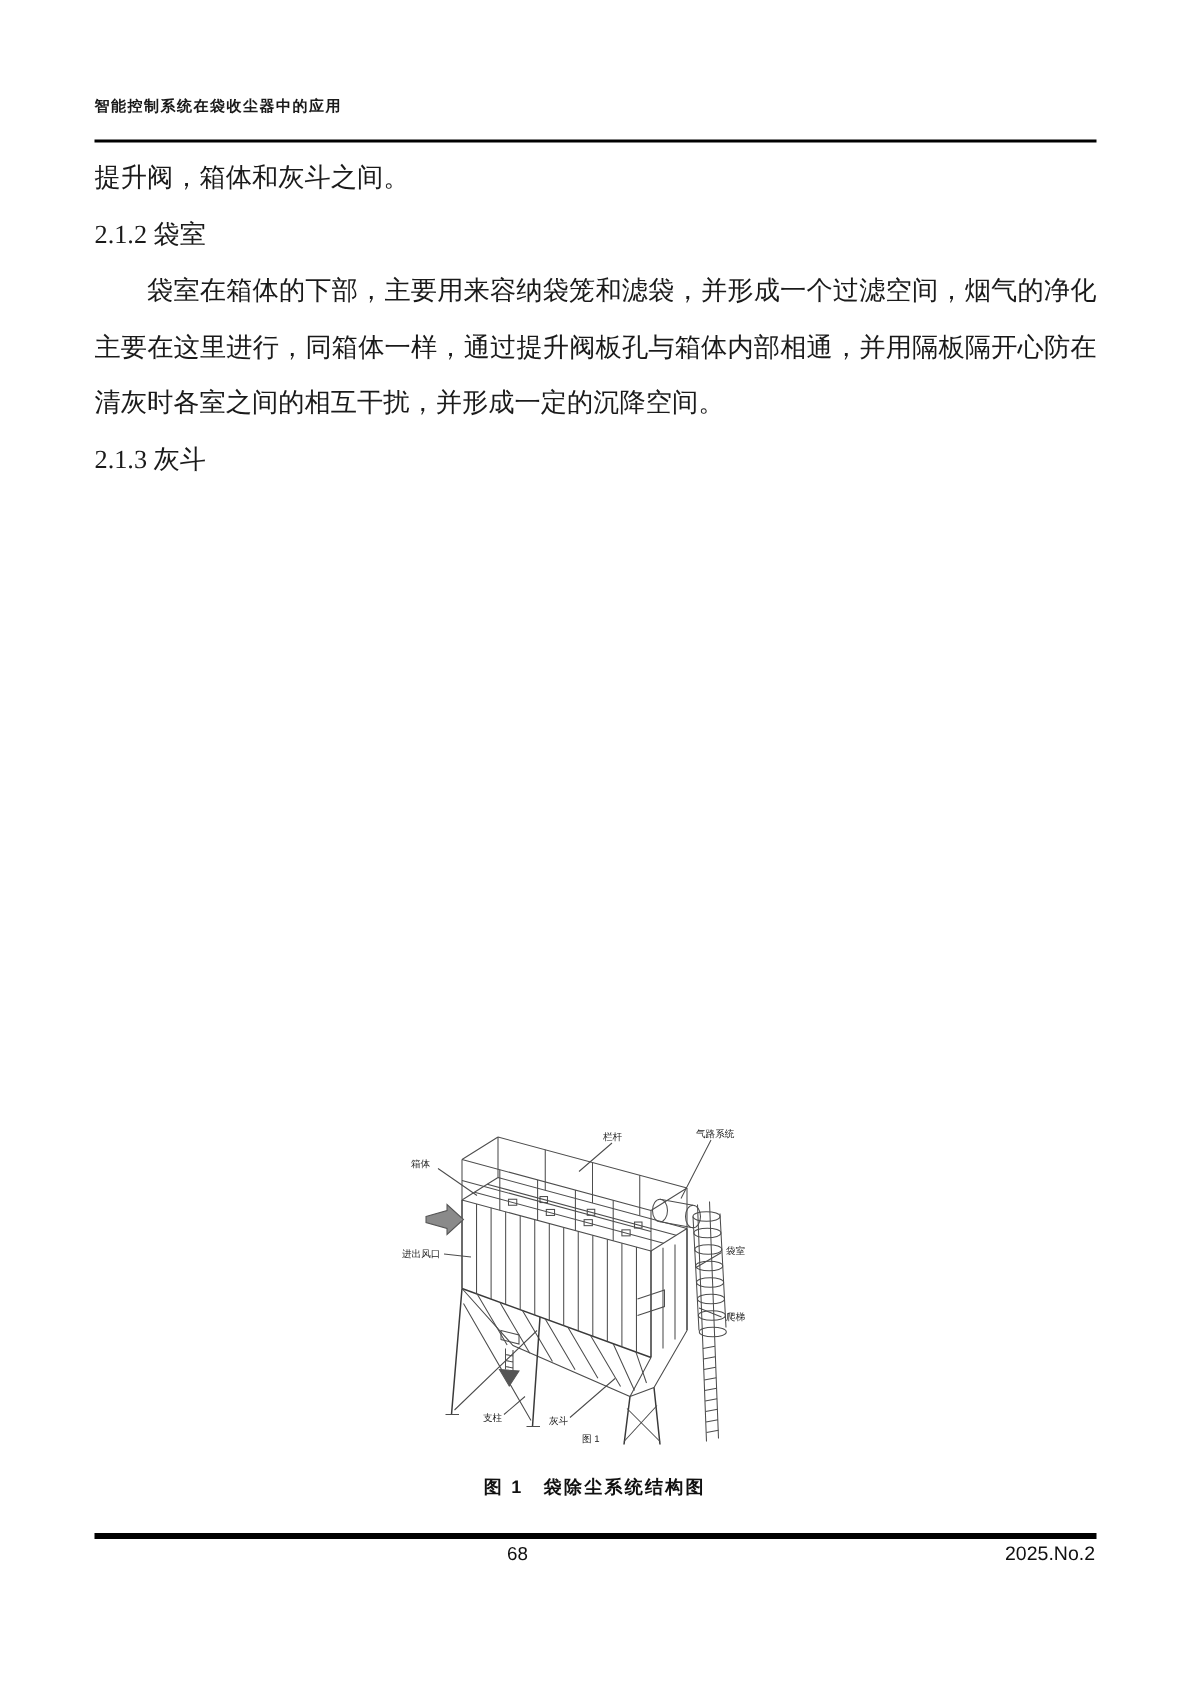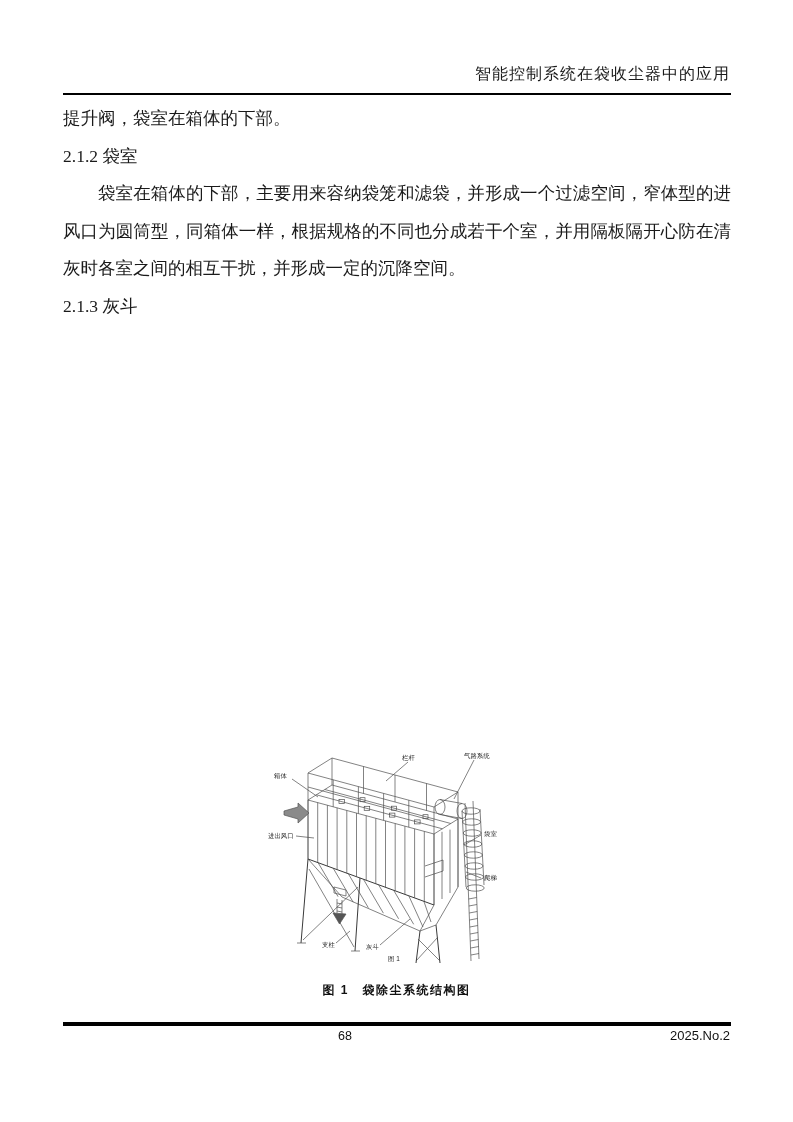--- a/index.html
+++ b/index.html
@@ -3,22 +3,22 @@
 <meta charset="utf-8">
 <style>
   html,body { margin:0; padding:0; background:#ffffff; }
   .page {
     position:relative; width:793px; height:1122px; background:#ffffff;
     font-family:"Liberation Serif","DejaVu Serif",serif; color:#1a1a1a;
     overflow:hidden;
   }
   .running-head {
     position:absolute; top:64px; left:63px; right:63px;
-    text-align:right; font-family:"Liberation Sans","DejaVu Sans",sans-serif;
-    font-weight:normal; font-size:16px; letter-spacing:1px;
+    text-align:left; font-family:"Liberation Sans","DejaVu Sans",sans-serif;
+    font-weight:bold; font-size:10px; letter-spacing:1px;
   }
   .head-rule {
     position:absolute; top:93px; left:63px; right:62px;
     height:0; border-top:2.5px solid #000;
   }
   .content {
     position:absolute; top:100px; left:63px; right:62px;
     font-size:17.5px; line-height:37.6px;
     text-align:justify; text-justify:inter-ideograph;
   }
@@ -51,23 +51,23 @@
 </style>
 </head>
 <body>
 
 <div class="page">
 
   <div class="running-head">智能控制系统在袋收尘器中的应用</div>
   <div class="head-rule"></div>
 
   <div class="content">
-    <p class="plain">提升阀，袋室在箱体的下部。</p>
+    <p class="plain">提升阀，箱体和灰斗之间。</p>
     <p class="heading">2.1.2 袋室</p>
-    <p class="indent">袋室在箱体的下部，主要用来容纳袋笼和滤袋，并形成一个过滤空间，窄体型的进风口为圆筒型，同箱体一样，根据规格的不同也分成若干个室，并用隔板隔开心防在清灰时各室之间的相互干扰，并形成一定的沉降空间。</p>
+    <p class="indent">袋室在箱体的下部，主要用来容纳袋笼和滤袋，并形成一个过滤空间，烟气的净化主要在这里进行，同箱体一样，通过提升阀板孔与箱体内部相通，并用隔板隔开心防在清灰时各室之间的相互干扰，并形成一定的沉降空间。</p>
     <p class="heading">2.1.3 灰斗</p>
   </div>
 
   <div class="figure-block">
     <svg width="258" height="224" viewBox="0 0 258 224">
 
       <g class="dwg">
         <path d="M40,26 L166,60 M64,11 L190,45 M40,26 L64,11 M166,60 L190,45"></path>
         <path d="M40,40 L166,74"></path>
 

